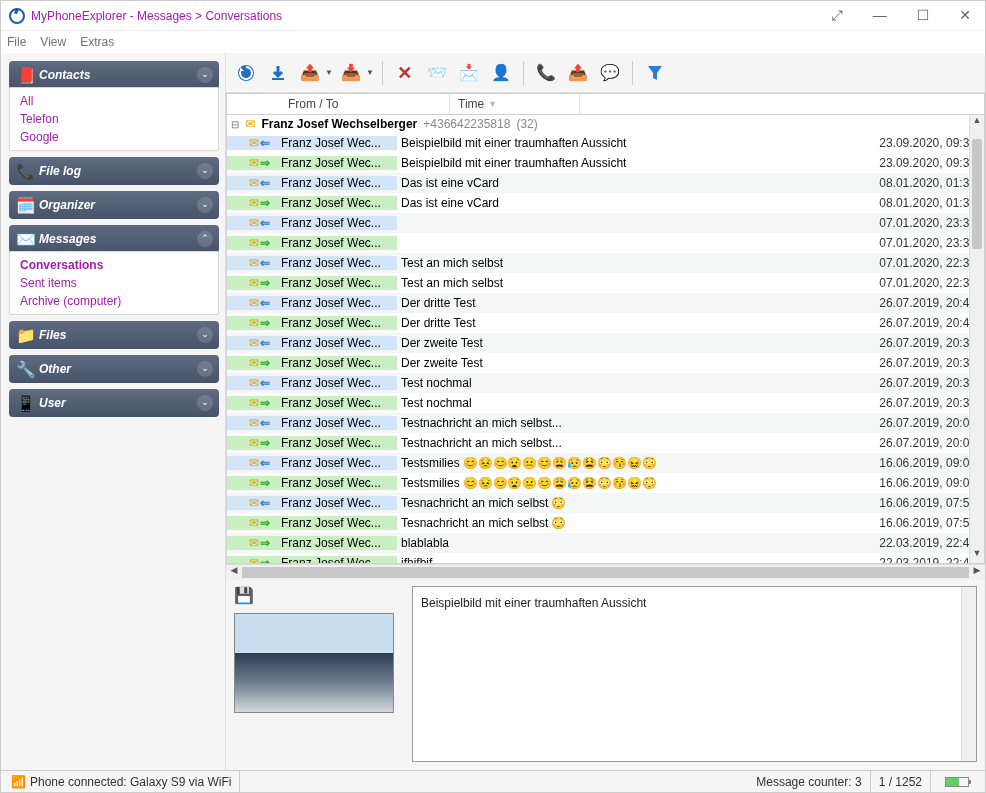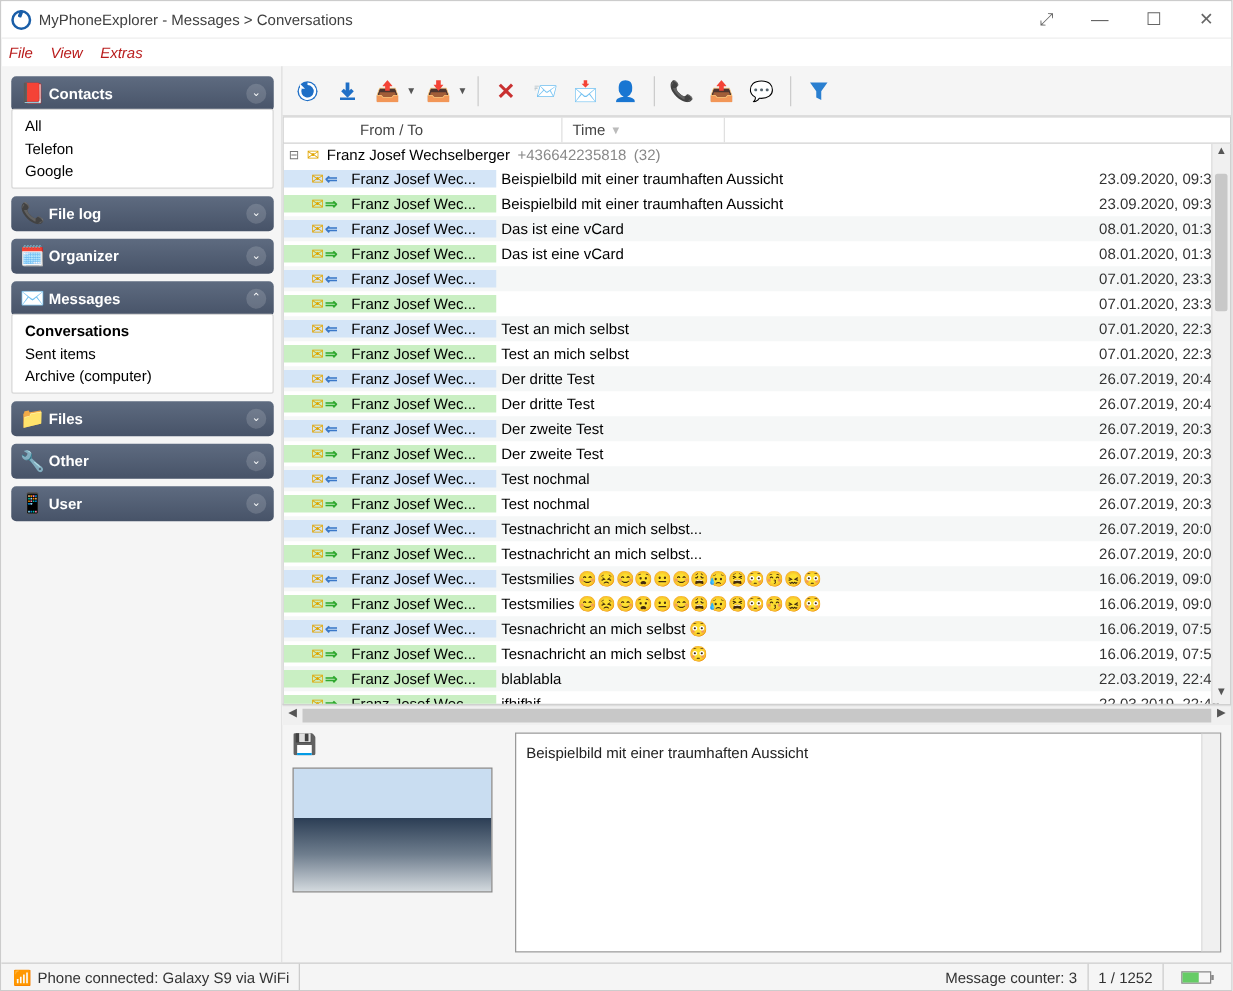--- a/index.html
+++ b/index.html
@@ -1,50 +1,50 @@
 <!DOCTYPE html>
 <html><head>
 <meta charset="utf-8">
 <style>
 * { box-sizing: border-box; margin: 0; padding: 0; font-family: "Segoe UI", Tahoma, sans-serif; font-size: 12px; }
 body { width: 986px; height: 793px; background: #fff; overflow: hidden; display: flex; flex-direction: column; border: 1px solid #ccc; }
 .titlebar { height: 30px; display: flex; align-items: center; padding: 0 8px; background: #fff; border-bottom: 1px solid #eee; }
 .titlebar .icon { width: 16px; height: 16px; border-radius: 50%; border: 2px solid #1a5ea8; margin-right: 6px; position: relative; }
 .titlebar .icon::after { content:""; position:absolute; left:4px; top:-2px; width:3px; height:6px; background:#1a5ea8; border-radius:1px; transform:rotate(20deg); }
-.titlebar .title { color: #404040; }
+.titlebar .title { color: #a21caf; }
 .titlebar .wincontrols { margin-left: auto; display: flex; gap: 18px; }
 .titlebar .wincontrols span { color: #666; font-size: 14px; padding: 2px 6px; cursor: default; }
-.menubar { height: 22px; display: flex; align-items: center; padding: 0 6px; gap: 14px; color: #b91c1c; font-style: italic; }
+.menubar { height: 22px; display: flex; align-items: center; padding: 0 6px; gap: 14px; color: #737373; }
 .menubar span { cursor: default; }
 .content { flex: 1; display: flex; min-height: 0; background: #f5f5f5; }
 .sidebar { width: 224px; padding: 8px 6px 6px 8px; display: flex; flex-direction: column; gap: 6px; }
 .panel-head { background: linear-gradient(#5e6b80, #475368); color: #fff; height: 28px; display: flex; align-items: center; padding: 0 6px 0 4px; border-radius: 4px; cursor: default; }
 .panel-head .ph-icon { width: 26px; text-align:center; font-size: 16px; color:#f4e26a; }
-.panel-head .ph-label { font-weight: 600; }
+.panel-head .ph-label { font-weight: 600; font-style: italic; }
 .panel-head .chev { margin-left: auto; width: 16px; height: 16px; border-radius: 50%; background: rgba(255,255,255,.15); text-align: center; line-height: 15px; font-size: 9px; }
 .panel-body { background: #fff; border: 1px solid #d7d7d7; border-radius: 2px; padding: 4px 2px; margin-top: -2px; }
-.panel-body a { display: block; padding: 2px 8px; color: #000000; text-decoration: none; cursor: default; }
+.panel-body a { display: block; padding: 2px 8px; color: #a21caf; text-decoration: none; cursor: default; }
 .panel-body a.active { font-weight: 700; }
 .main { flex: 1; display: flex; flex-direction: column; background: #f5f5f5; min-width: 0; border-left: 1px solid #ddd; }
 .toolbar { height: 40px; display: flex; align-items: center; padding: 0 6px; gap: 4px; border-bottom: 1px solid #ddd; }
 .tbtn { width: 28px; height: 28px; display: flex; align-items: center; justify-content: center; border-radius: 3px; cursor: default; font-size: 16px; }
 .toolbar .sep { width: 1px; height: 24px; background: #ccc; margin: 0 4px; }
 .drop { font-size: 8px; color:#555; margin-left:-3px; }
 .tgrid { flex: 1; display: flex; flex-direction: column; min-height: 0; background:#fff; }
 .thdr { display: flex; border: 1px solid #d0d0d0; background: #fff; height: 22px; align-items: center; }
 .thdr .col { padding: 0 8px; height:100%; display:flex; align-items:center; border-right: 1px solid #e0e0e0; color:#444; }
 .c-from { width: 170px; margin-left: 31px; }
 .c-msg { flex: 1; }
 .c-time { width: 130px; }
 .thdr .sortico { margin-left:4px; color:#bbb; font-size:9px; }
 .tbody { flex: 1; overflow: hidden; border: 1px solid #d0d0d0; border-top: none; position: relative; }
 .conv-hdr { display: flex; align-items: center; gap: 6px; padding: 2px 4px; background: #fff; }
 .conv-hdr .tree { color:#777; font-size:10px; }
 .conv-hdr .env { color:#e0a500; }
-.conv-hdr .name { font-weight: 400; }
+.conv-hdr .name { font-weight: 700; }
 .conv-hdr .ph { color:#888; }
 .row { display: flex; align-items: center; height: 20px; }
 .row .rfrom { width: 170px; display:flex; align-items:center; gap:4px; padding-left: 22px; overflow:hidden; white-space:nowrap; }
 .row .rmsg { flex: 1; padding-left: 4px; overflow:hidden; white-space:nowrap; text-overflow:ellipsis; }
 .row .rtime { width: 130px; padding-right: 8px; text-align: right; color:#333; }
 .row.sel .rfrom { background: #b8d8f2; }
 .row.in .rfrom { background: #d4e5f7; }
 .row.out .rfrom { background: #c9efc3; }
 .ric { display:inline-flex; gap:1px; width:28px; }
 .ric .env2 { color:#e0a500; font-size:12px; }

